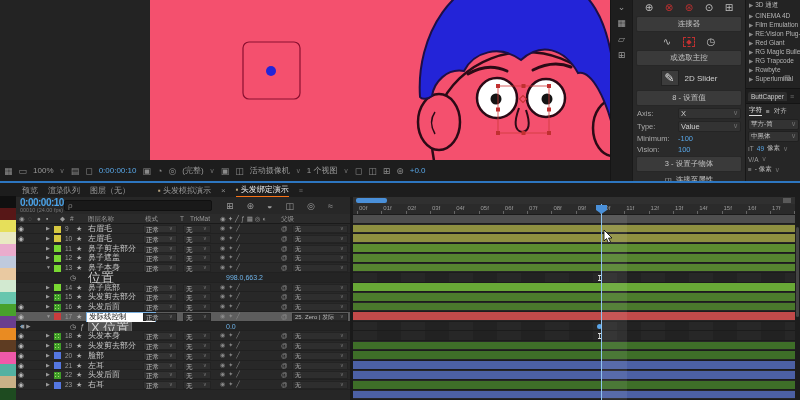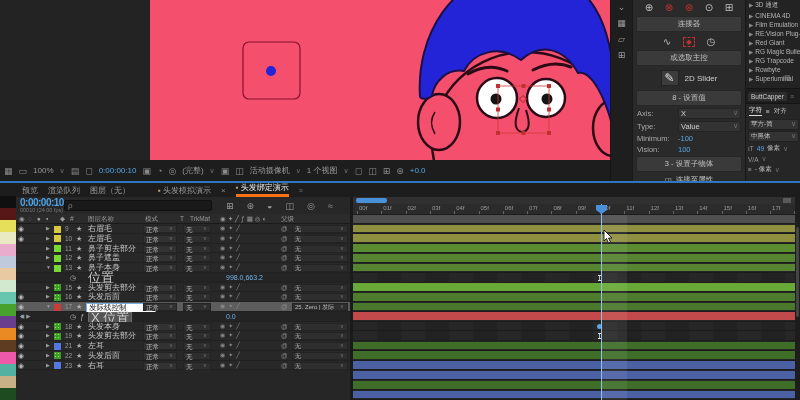--- a/index.html
+++ b/index.html
@@ -56,21 +56,21 @@
   .ch-dd { margin:1px 2px; background:#333; border:1px solid #202020; border-radius:2px; padding:0 2px;
       display:flex; justify-content:space-between; white-space:nowrap; }
   .ch-row { display:flex; gap:3px; align-items:center; padding:1px 2px; white-space:nowrap;}
   .ch-row .g { color:#9a9a9a; }
   .ch-row .blue { color:#58a6e6; }
 
   
   #tl-tabs { left:0; top:183px; width:800px; height:14px; background:#1d1d1d; display:flex; align-items:center;
       gap:10px; padding-left:22px; font-size:8px; color:#9a9a9a; white-space:nowrap;}
   #tl-tabs .compicon { color:#b8a47e; font-size:8px; }
-  #tl-tabs .active { color:#f0f0f0; border-bottom:5px solid #f97316; padding-bottom:1px;}
+  #tl-tabs .active { color:#f0f0f0; border-bottom:1px solid #f97316; padding-bottom:1px;}
   #tl-tabs .closex { color:#8a8a8a; }
   #swatches { left:0; top:196px; width:16px; height:204px; background:#111; display:flex; flex-direction:column; }
   #swatches .sw { width:16px; flex:1; }
 
   #tl-head { left:16px; top:197px; width:336px; height:17px; background:#272727; display:flex; align-items:center; }
   #tc-wrap { width:48px; padding-left:4px; }
   #tc-main { color:#4ba3e8; font-size:10px; font-weight:bold; letter-spacing:-0.5px; line-height:9px;}
   #tc-sub { color:#777; font-size:5.5px; }
   #search-box { width:148px; height:11px; background:#191919; border:1px solid #101010; border-radius:2px;
       color:#777; font-size:8px; display:flex; align-items:center; padding:0 3px; gap:3px;}
@@ -468,20 +468,35 @@
         <span class="c-parent">无</span>
         <span class="c-pardd">∨</span>
       </div>
       <div class="t-row p-row">
         <span class="p-watch">◷</span>
         <span class="p-name">位置</span>
         <span class="p-val">998.0,663.2</span>
       </div>
       <div class="t-row">
         <span class="c-exp">▶</span>
+        <span class="c-label" style="background: rgb(121, 216, 50);"></span>
+        <span class="c-num">14</span>
+        <span class="c-star">★</span>
+        <span class="c-name">鼻子底部</span>
+        <span class="c-mode">正常</span>
+        <span class="c-modedd">∨</span>
+        <span class="c-trk">无</span>
+        <span class="c-trkdd">∨</span>
+        <span class="c-sw">◉✦╱</span>
+        <span class="c-pw">@</span>
+        <span class="c-parent">无</span>
+        <span class="c-pardd">∨</span>
+      </div>
+      <div class="t-row">
+        <span class="c-exp">▶</span>
         <span class="c-label" style="background: radial-gradient(rgb(168, 224, 112) 25%, transparent 28%) 0% 0% / 3px 3px rgb(63, 158, 40);"></span>
         <span class="c-num">15</span>
         <span class="c-star">★</span>
         <span class="c-name">头发剪去部分</span>
         <span class="c-mode">正常</span>
         <span class="c-modedd">∨</span>
         <span class="c-trk">无</span>
         <span class="c-trkdd">∨</span>
         <span class="c-sw">◉✦╱</span>
         <span class="c-pw">@</span>
@@ -543,20 +558,36 @@
         <span class="c-parent">无</span>
         <span class="c-pardd">∨</span>
       </div>
       <div class="t-row">
         <span class="c-eye">◉</span>
         <span class="c-exp">▶</span>
         <span class="c-label" style="background: radial-gradient(rgb(168, 224, 112) 25%, transparent 28%) 0% 0% / 3px 3px rgb(63, 158, 40);"></span>
         <span class="c-num">19</span>
         <span class="c-star">★</span>
         <span class="c-name">头发剪去部分</span>
+        <span class="c-mode">正常</span>
+        <span class="c-modedd">∨</span>
+        <span class="c-trk">无</span>
+        <span class="c-trkdd">∨</span>
+        <span class="c-sw">◉✦╱</span>
+        <span class="c-pw">@</span>
+        <span class="c-parent">无</span>
+        <span class="c-pardd">∨</span>
+      </div>
+      <div class="t-row">
+        <span class="c-eye">◉</span>
+        <span class="c-exp">▶</span>
+        <span class="c-label" style="background: rgb(85, 119, 224);"></span>
+        <span class="c-num">20</span>
+        <span class="c-star">★</span>
+        <span class="c-name">脸部</span>
         <span class="c-mode">正常</span>
         <span class="c-modedd">∨</span>
         <span class="c-trk">无</span>
         <span class="c-trkdd">∨</span>
         <span class="c-sw">◉✦╱</span>
         <span class="c-pw">@</span>
         <span class="c-parent">无</span>
         <span class="c-pardd">∨</span>
       </div>
       <div class="t-row">

